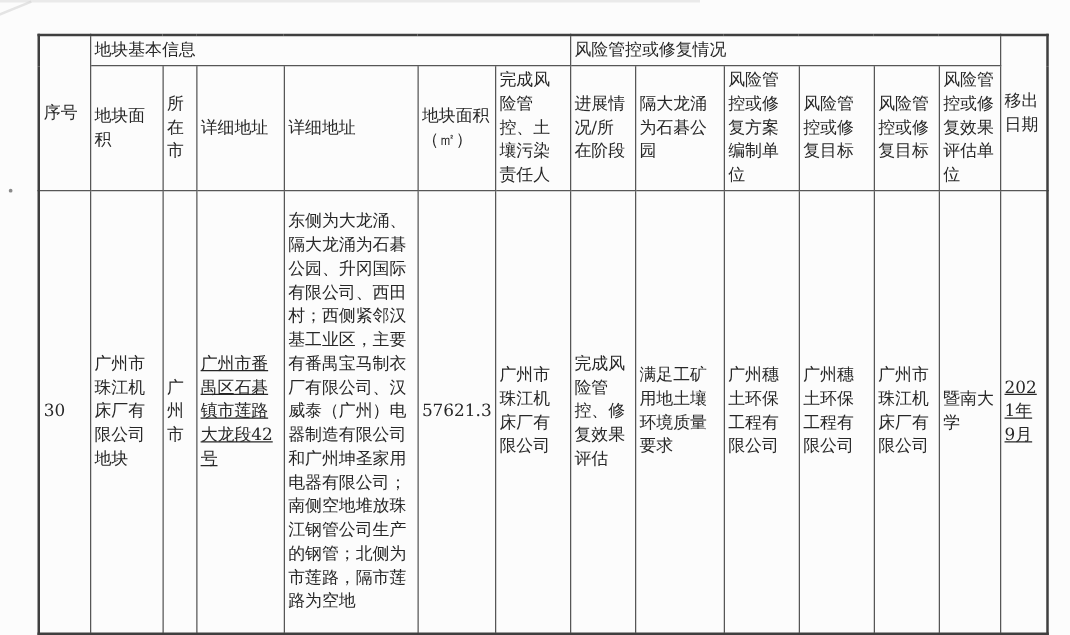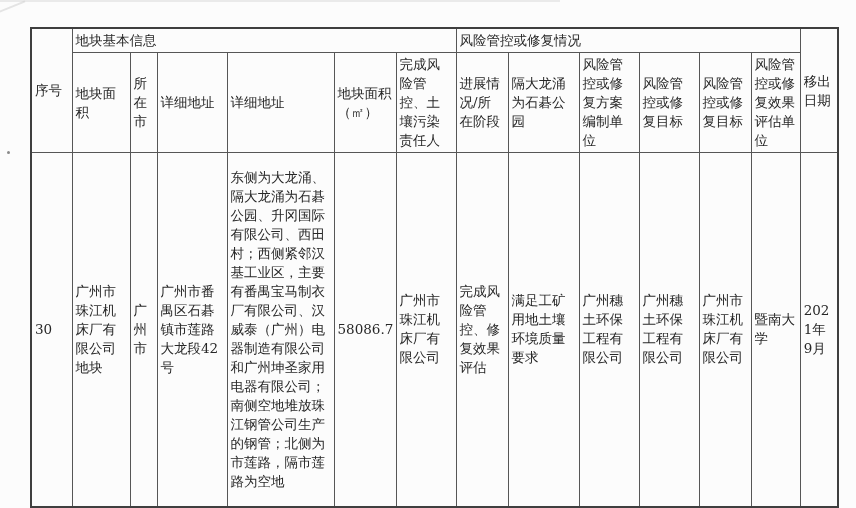--- a/index.html
+++ b/index.html
@@ -32,21 +32,21 @@
     vertical-align:middle;
     overflow:hidden;
   }
   tr.r-group{height:17px;}
   tr.r-head{height:81px;}
   tr.r-data{height:354px;}
   .j{text-align:justify;text-align-last:left;}
   .bounds{text-align:justify;text-align-last:left;padding:4px 5px;}
   .pad-w{padding-left:8px;padding-right:8px;}
   .pad-x{padding-left:10px;padding-right:10px;}
-  .ba{word-break:break-all;}
+  .ba{word-break:break-all;text-decoration:underline;}
   .num{font-size:12.5px;white-space:nowrap;padding:1px;}
 </style>
 </head>
 <body>
 
 <div class="top-streak"></div>
 <div class="edge-smudge" style="left:-4px;top:6px;width:30px;height:1.5px;transform:rotate(-22deg);"></div>
 <div class="speck" style="left:7px;top:151px;width:3px;height:3px;"></div>
 
 <table class="grid">
@@ -86,21 +86,21 @@
       <td class="pad-w">风险管控或修复目标</td>
       <td class="pad-x">风险管控或修复目标</td>
       <td>风险管控或修复效果评估单位</td>
     </tr>
     <tr class="r-data">
       <td>30</td>
       <td class="j">广州市珠江机床厂有限公司地块</td>
       <td>广州市</td>
       <td class="j ba">广州市番禺区石碁镇市莲路大龙段42号</td>
       <td class="bounds">东侧为大龙涌、隔大龙涌为石碁公园、升冈国际有限公司、西田村；西侧紧邻汉基工业区，主要有番禺宝马制衣厂有限公司、汉威泰（广州）电器制造有限公司和广州坤圣家用电器有限公司；南侧空地堆放珠江钢管公司生产的钢管；北侧为市莲路，隔市莲路为空地</td>
-      <td class="num">58086.7</td>
+      <td class="num">57621.3</td>
       <td class="j pad-w">广州市珠江机床厂有限公司</td>
       <td>完成风险管控、修复效果评估</td>
       <td>满足工矿用地土壤环境质量要求</td>
       <td class="pad-w">广州穗土环保工程有限公司</td>
       <td class="pad-w">广州穗土环保工程有限公司</td>
       <td>广州市珠江机床厂有限公司</td>
       <td>暨南大学</td>
       <td class="ba">2021年9月</td>
     </tr>
   </tbody>

